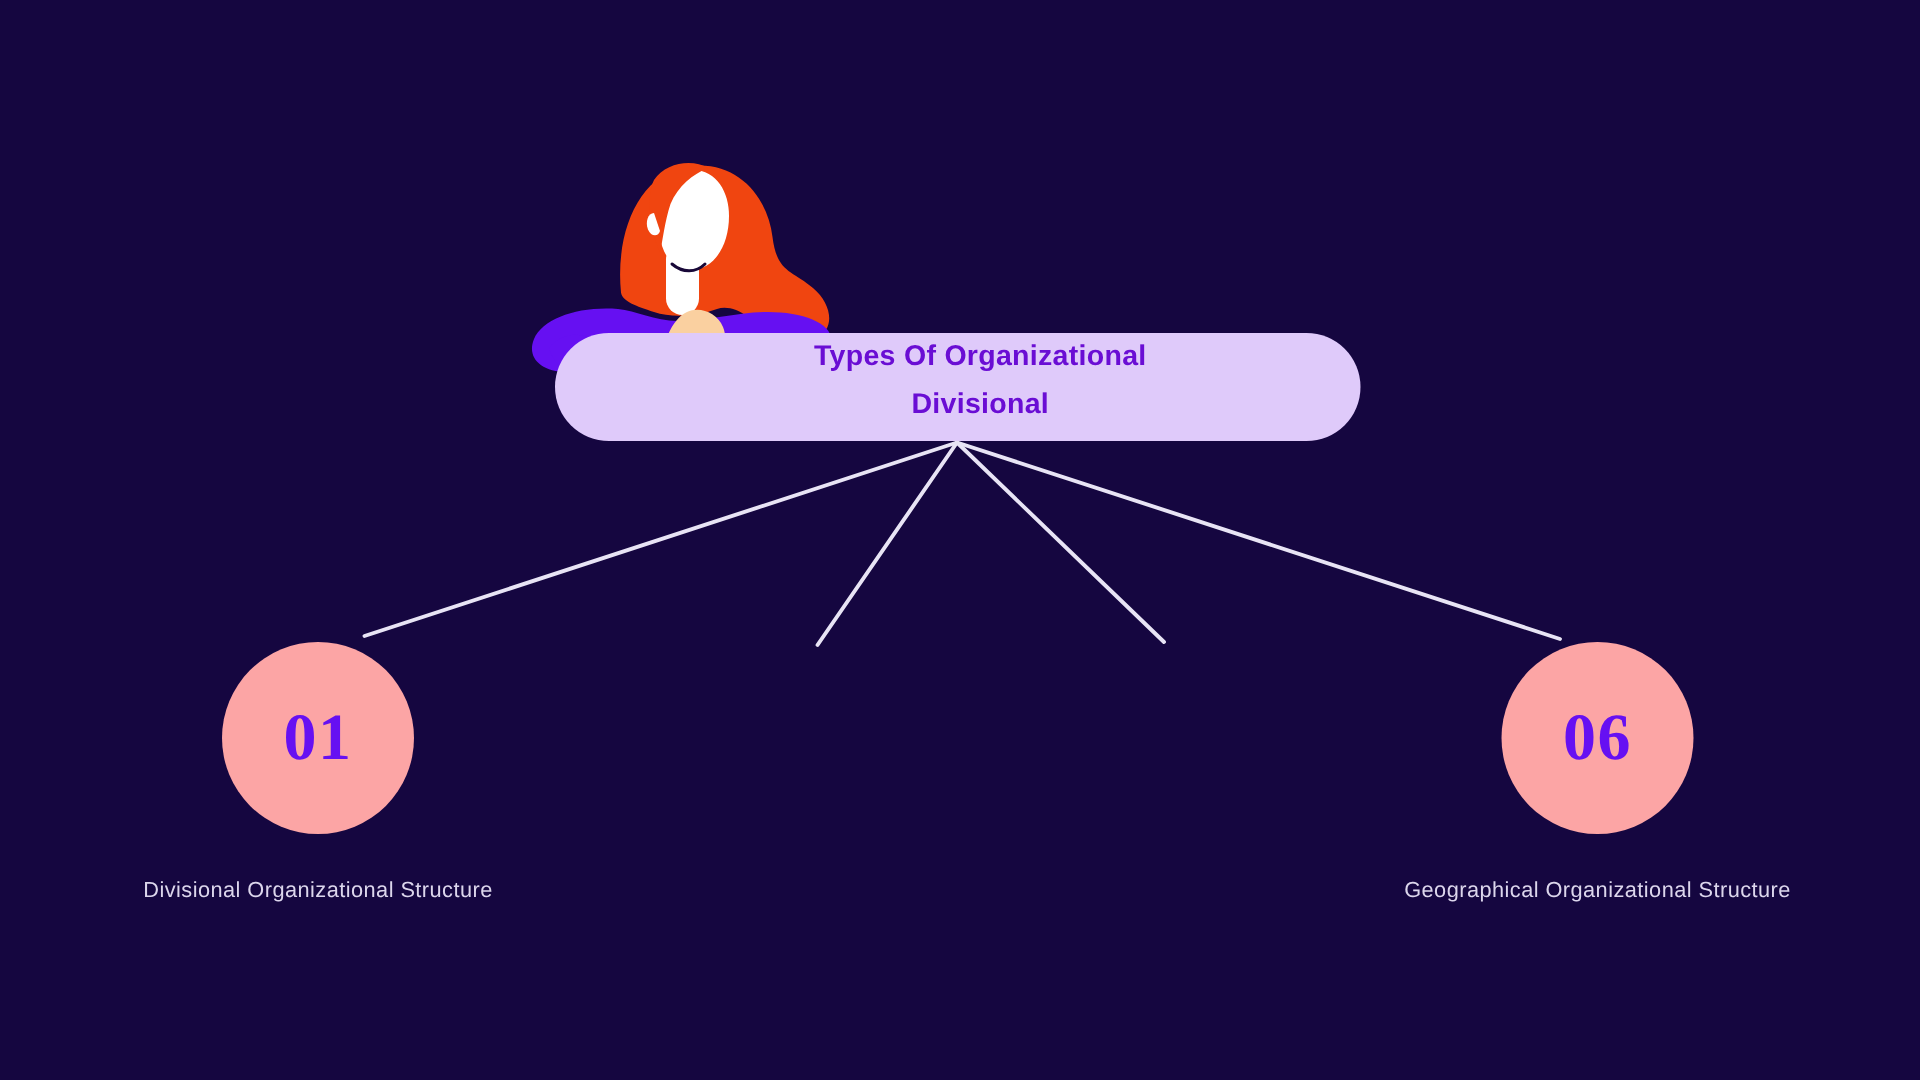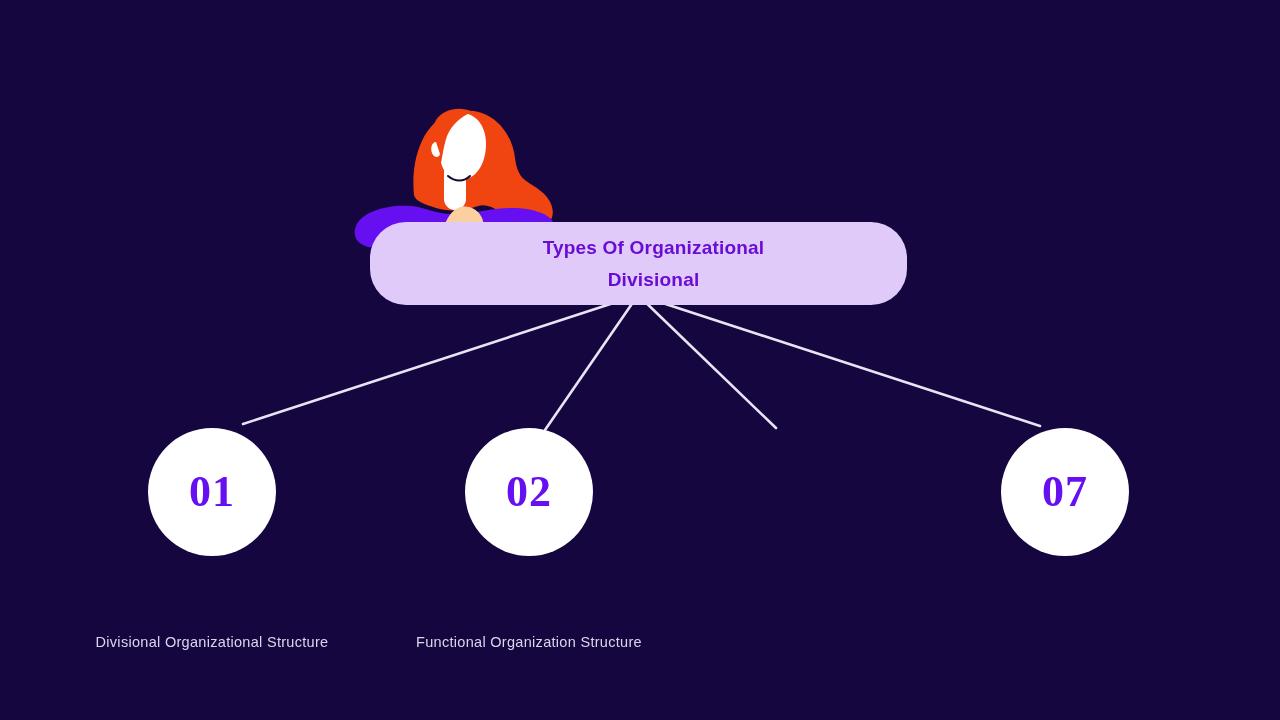--- a/index.html
+++ b/index.html
@@ -38,25 +38,25 @@
     width: 230px;
     height: 195px;
   }
 
   
   #title-pill {
     position: absolute;
     left: 370px;
     top: 222px;
     width: 537px;
-    height: 83px;
+    height: 72px;
     background: #DFCAFA;
     border-radius: 36px;
     display: flex;
-    align-items: center;
+    align-items: flex-start;
     justify-content: center;
   }
   #title-text {
     width: 100%;
     text-align: center;
     color: #6A0DD4;
     font-family: "Liberation Sans", sans-serif;
     font-weight: bold;
     font-size: 19px;
     line-height: 32px;
@@ -69,21 +69,21 @@
   .node {
     position: absolute;
     top: 428px;
     width: 128px;
     height: 128px;
   }
   .node-circle {
     width: 128px;
     height: 128px;
     border-radius: 50%;
-    background: #ffffff;
+    background: #fca5a5;
     display: flex;
     align-items: center;
     justify-content: center;
   }
   .node-number {
     font-family: "Liberation Serif", serif;
     font-weight: bold;
     font-size: 44px;
     color: #6610F2;
     letter-spacing: 1px;
@@ -92,21 +92,20 @@
   .node-caption {
     position: absolute;
     top: 158px;
     left: 50%;
     transform: translateX(-50%);
     white-space: nowrap;
     color: #DCD6EC;
     font-family: "Liberation Sans", sans-serif;
     font-size: 14.5px;
     letter-spacing: 0.3px;
-    margin-top: 48px;
   }
 
   #node-1 { left: 148px; }
   #node-2 { left: 465px; }
   #node-3 { left: 723px; }
   #node-4 { left: 1001px; }
 </style>
 </head>
 <body>
 
@@ -166,27 +165,22 @@
     </div>
   </div>
 
   <div class="node" id="node-1">
     <div class="node-circle">
       <span class="node-number">01</span>
     </div>
     <div class="node-caption">Divisional Organizational  Structure</div>
   </div>
 
-  <div class="node" id="node-2">
-    <div class="node-circle">
-      <span class="node-number">02</span>
-    </div>
-    <div class="node-caption">Functional  Organization  Structure</div>
-  </div>
 
 
   <div class="node" id="node-4">
     <div class="node-circle">
-      <span class="node-number">07</span>
+      <span class="node-number">06</span>
     </div>
+    <div class="node-caption">Geographical Organizational  Structure</div>
   </div>
 
 </div>
 
 </body></html>

